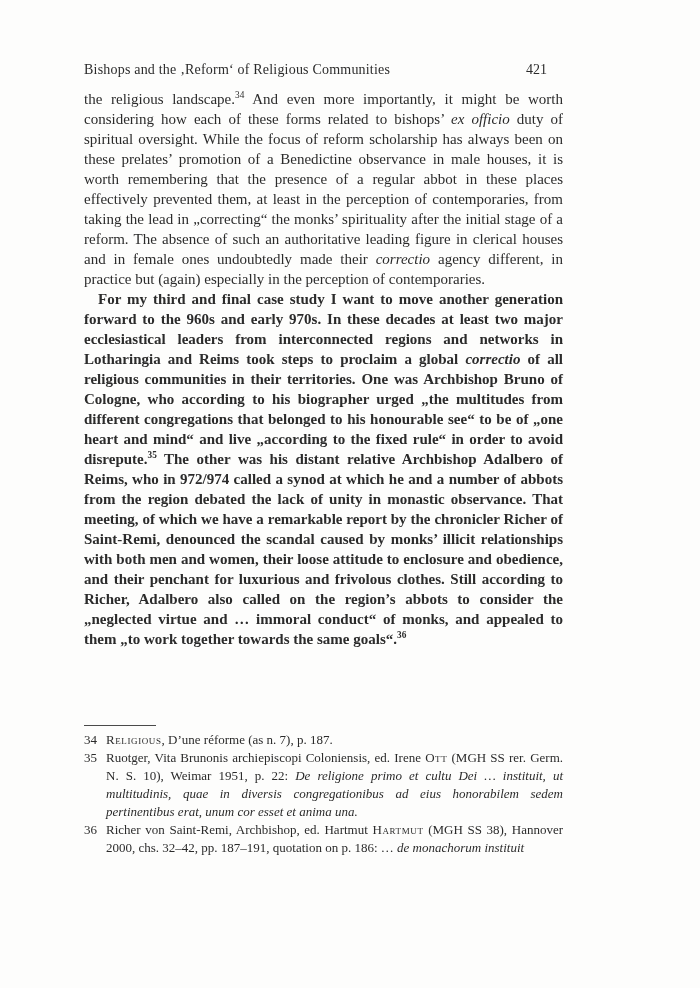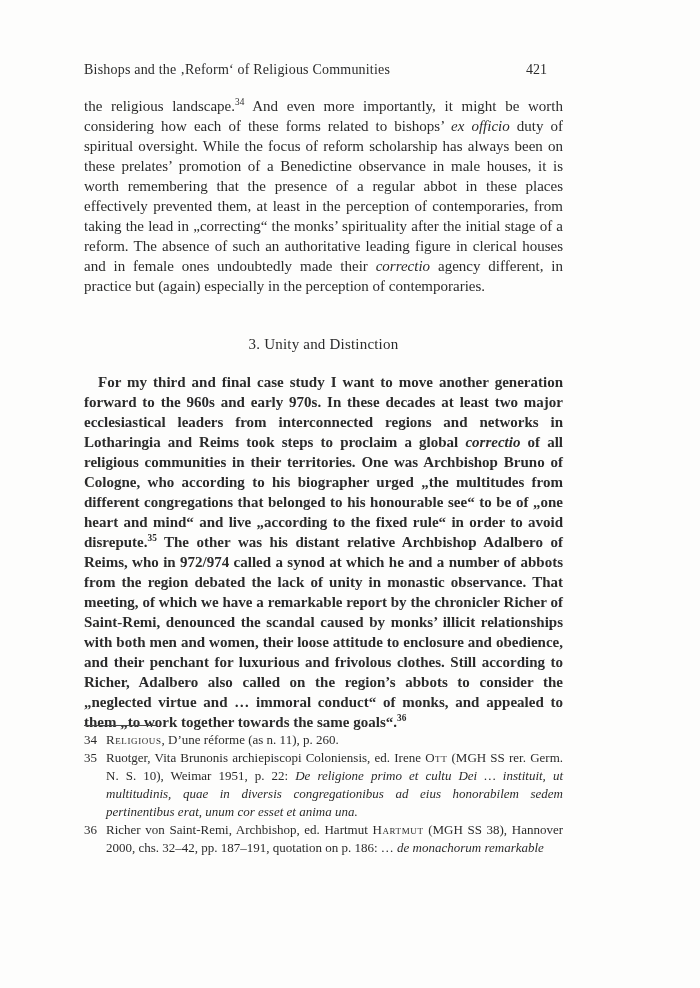--- a/index.html
+++ b/index.html
@@ -24,21 +24,21 @@
     width: 100%;
     text-align: left;
     letter-spacing: 0.2px;
   }
   .page-number {
     position: absolute;
     right: 16px; top: 0;
   }
   .text-block {
     position: absolute;
-    top: 96px; left: 84px; width: 479px;
+    top: 89px; left: 84px; width: 479px;
   }
   .para {
     margin: 0;
     font-size: 15px;
     line-height: 20px;
     text-align: justify;
     text-justify: inter-word;
   }
   .para.indented { text-indent: 14px; font-weight: bold; }
   .section-heading {
@@ -85,32 +85,31 @@
 <div class="page">
 
   <div class="running-header">
     <div class="header-title">Bishops and the ‚Reform‘ of Religious Communities</div>
     <div class="page-number">421</div>
   </div>
 
   <div class="text-block">
     <p class="para"><span>the religious landscape.</span><sup>34</sup><span> And even more importantly, it might be worth considering how each of these forms related to bishops’ </span><span class="seg-italic">ex officio</span><span> duty of spiritual oversight. While the focus of reform scholarship has always been on these prelates’ promotion of a Benedictine observance in male houses, it is worth remembering that the presence of a regular abbot in these places effectively prevented them, at least in the perception of contemporaries, from taking the lead in „correcting“ the monks’ spirituality after the initial stage of a reform. The absence of such an authoritative leading figure in clerical houses and in female ones undoubtedly made their </span><span class="seg-italic">correctio</span><span> agency different, in practice but (again) especially in the perception of contemporaries.</span></p>
 
-    <h2 class="section-heading">3. Unity and Distinction</h2>
 
     <p class="para indented"><span>For my third and final case study I want to move another generation forward to the 960s and early 970s. In these decades at least two major ecclesiastical leaders from interconnected regions and networks in Lotharingia and Reims took steps to proclaim a global </span><span class="seg-italic">correctio</span><span> of all religious communities in their territories. One was Archbishop Bruno of Cologne, who according to his biographer urged „the multitudes from different congregations that belonged to his honourable see“ to be of „one heart and mind“ and live „according to the fixed rule“ in order to avoid disrepute.</span><sup>35</sup><span> The other was his distant relative Archbishop Adalbero of Reims, who in 972/974 called a synod at which he and a number of abbots from the region debated the lack of unity in monastic observance. That meeting, of which we have a remarkable report by the chronicler Richer of Saint-Remi, denounced the scandal caused by monks’ illicit relationships with both men and women, their loose attitude to enclosure and obedience, and their penchant for luxurious and frivolous clothes. Still according to Richer, Adalbero also called on the region’s abbots to consider the „neglected virtue and … immoral conduct“ of monks, and appealed to them „to work together towards the same goals“.</span><sup>36</sup></p>
   </div>
 
   <div class="footnote-rule"></div>
 
   <div class="footnotes">
     <p class="footnote">
-      <span class="footnote-number">34</span><span><span class="seg-smallcaps">Religious</span><span>, D’une réforme (as n. 11), p. 260.</span></span>
+      <span class="footnote-number">34</span><span><span class="seg-smallcaps">Religious</span><span>, D’une réforme (as n. 7), p. 187.</span></span>
     </p>
     <p class="footnote">
       <span class="footnote-number">35</span><span><span>Ruotger, Vita Brunonis archiepiscopi Coloniensis, ed. Irene </span><span class="seg-smallcaps">Ott</span><span> (MGH SS rer. Germ. N. S. 10), Weimar 1951, p. 22: </span><span class="seg-italic">De religione primo et cultu Dei … instituit, ut multitudinis, quae in diversis congregationibus ad eius honorabilem sedem pertinentibus erat, unum cor esset et anima una.</span></span>
     </p>
     <p class="footnote">
-      <span class="footnote-number">36</span><span><span>Richer von Saint-Remi, Archbishop, ed. Hartmut </span><span class="seg-smallcaps">Hartmut</span><span> (MGH SS 38), Hannover 2000, chs. 32–42, pp. 187–191, quotation on p. 186: … </span><span class="seg-italic">de monachorum remarkable</span></span>
+      <span class="footnote-number">36</span><span><span>Richer von Saint-Remi, Archbishop, ed. Hartmut </span><span class="seg-smallcaps">Hartmut</span><span> (MGH SS 38), Hannover 2000, chs. 32–42, pp. 187–191, quotation on p. 186: … </span><span class="seg-italic">de monachorum instituit</span></span>
     </p>
   </div>
 
 </div>
 
 </body></html>

